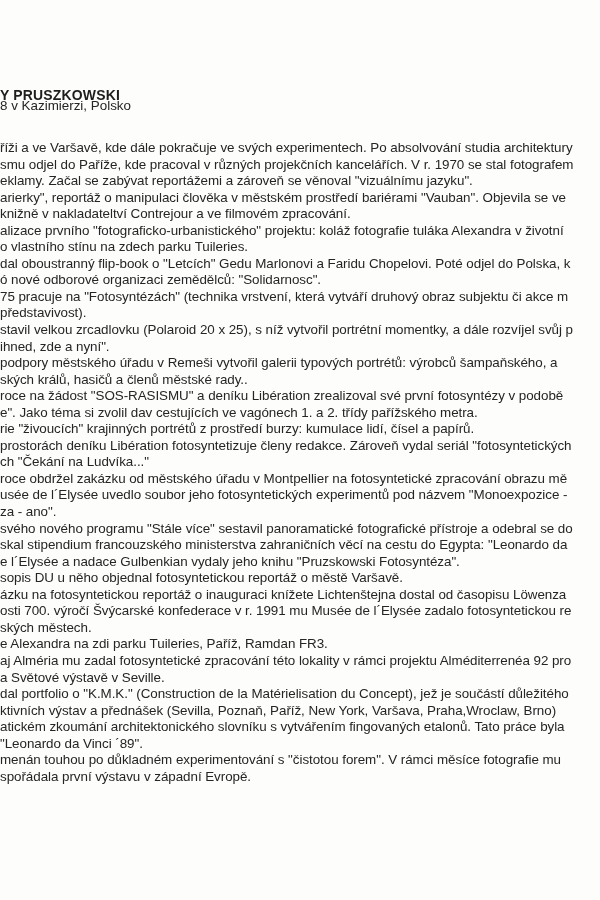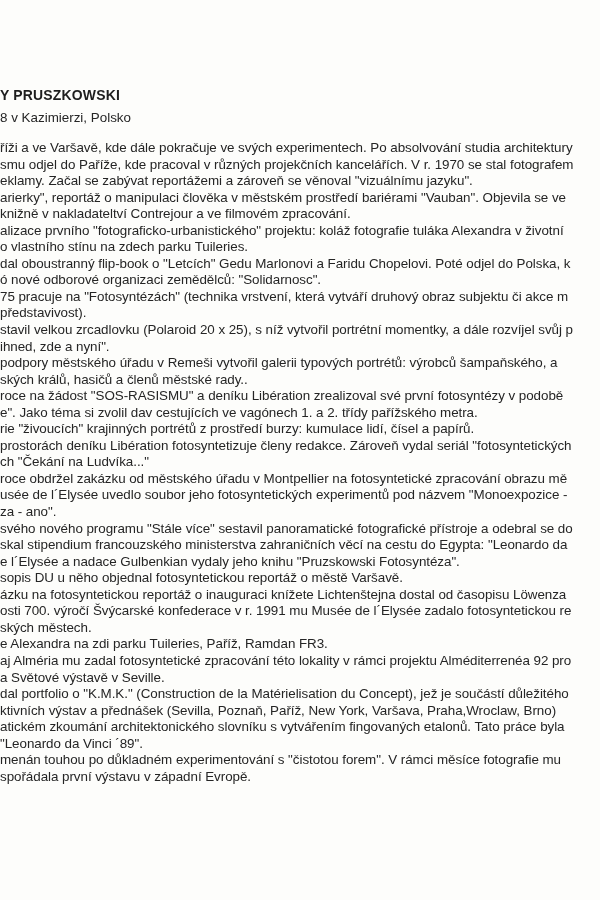--- a/index.html
+++ b/index.html
@@ -32,21 +32,21 @@
       font-size: 15px;
       letter-spacing: 0.2px;
       color: #1e1e1e;
       white-space: nowrap;
       transform: scaleX(0.93);
       transform-origin: left top;
     }
     .subheading {
       position: absolute;
       left: 0;
-      top: 110px;
+      top: 98px;
       font-size: 13.4px;
       color: #262626;
       white-space: nowrap;
     }
     .body-text {
       position: absolute;
       left: 0;
       top: 140px;
       width: 640px;
     }

